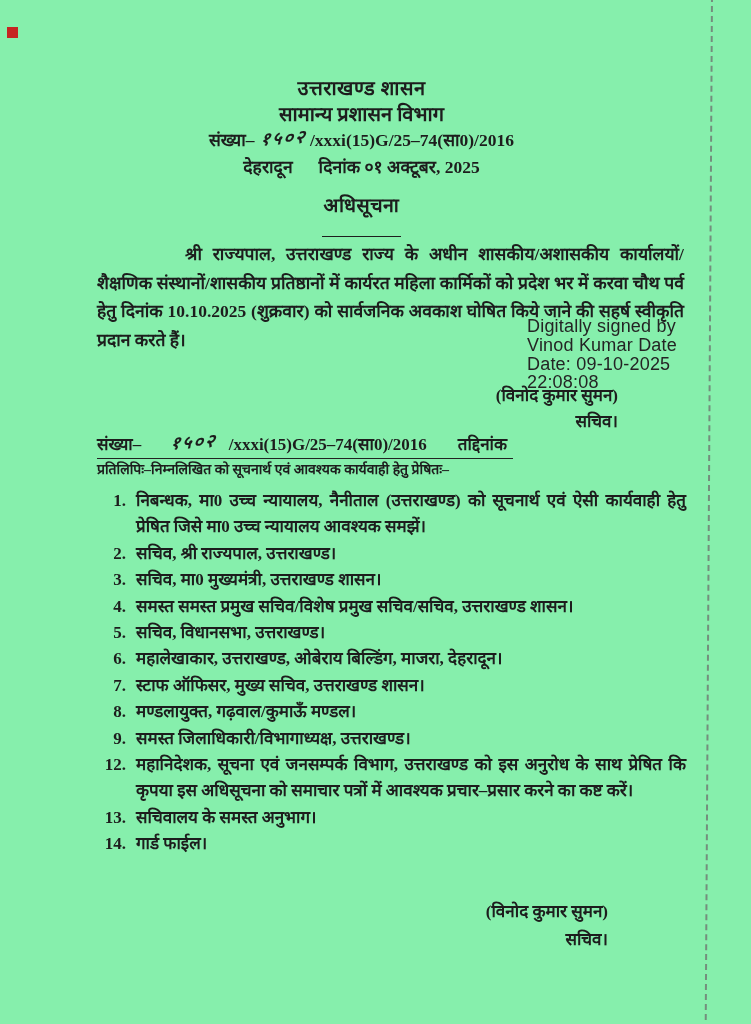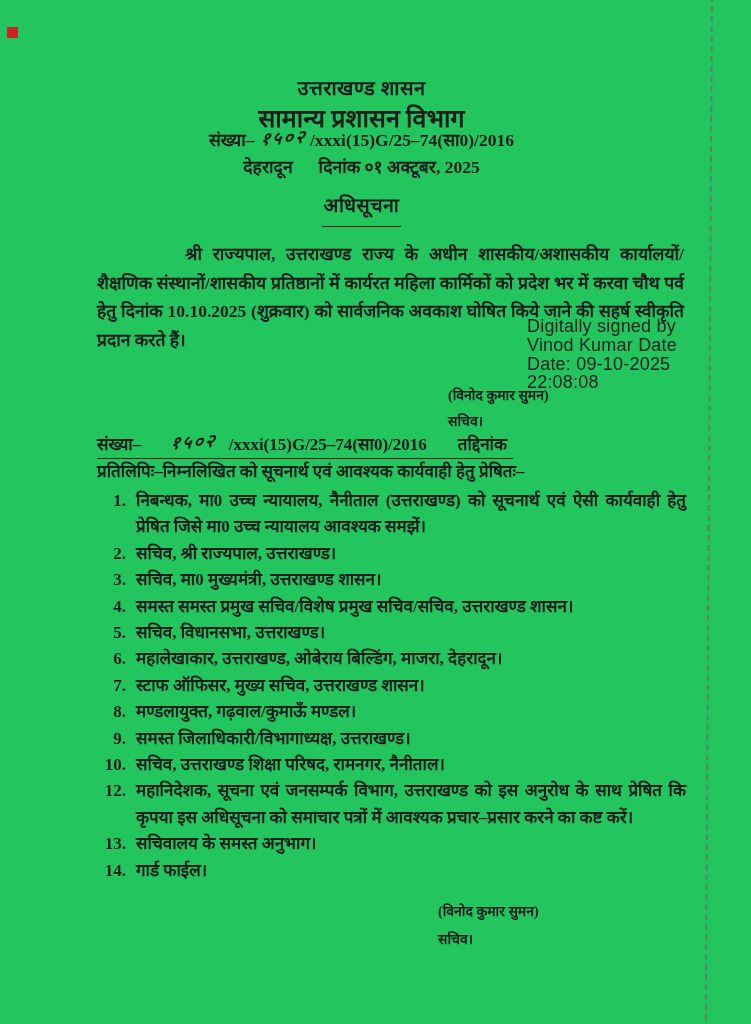--- a/index.html
+++ b/index.html
@@ -1,67 +1,67 @@
 <!DOCTYPE html>
 <html><head>
 <meta charset="utf-8">
 <style>
   * { margin:0; padding:0; box-sizing:border-box; }
   html,body { width:751px; height:1024px; background:#ffffff; overflow:hidden; }
   .page {
-    position:relative; width:751px; height:1024px; background:#22c55e;
+    position:relative; width:751px; height:1024px; background:#86efac;
     font-family:"Liberation Serif","DejaVu Serif",serif;
     color:#1d1d1d;
   }
   
   .redsq { position:absolute; left:7px; top:27px; width:11px; height:11px; background:#c62422; }
   
   .vline {
     position:absolute; left:711px; top:-4px; height:1034px; width:0;
     border-left:2px dashed #6e6e6e; opacity:.75;
     transform:rotate(.35deg); transform-origin:top center;
   }
   .cline { position:absolute; left:0; right:28px; text-align:center; font-weight:bold; white-space:nowrap; }
   .l-govt { top:74px;  font-size:20px; letter-spacing:.5px; }
-  .l-dept { top:100px; font-size:25px; }
+  .l-dept { top:100px; font-size:20px; }
   .l-num  { top:127px; font-size:17.5px; }
   .l-date { top:154px; font-size:17.5px; }
   .hand {
     display:inline-block; font-family:"DejaVu Sans",sans-serif; font-style:italic;
     font-weight:bold; font-size:18px; letter-spacing:2px;
     transform:skewX(-12deg) rotate(-4deg); position:relative; top:-2px;
   }
   .l-num .hand { margin:0 4px 0 6px; }
   .gap-sm { display:inline-block; width:26px; }
   .title-wrap { position:absolute; top:191px; left:0; right:28px; text-align:center; }
   .title {
     display:inline-block; font-size:19.5px; font-weight:bold;
-    border-bottom:1.8px solid #1d1d1d; padding:0 2px 8px 2px; letter-spacing:.5px;
+    border-bottom:1.8px solid #1d1d1d; padding:0 2px 18px 2px; letter-spacing:.5px;
   }
   .para {
     position:absolute; left:97px; top:240px; width:587px;
     font-size:17.5px; line-height:28.6px; text-align:justify; text-indent:88px;
     font-weight:bold;
   }
   .para b { font-weight:bold; }
   .dsig {
     position:absolute; left:527px; top:317px; width:224px;
     font-family:"Liberation Sans","DejaVu Sans",sans-serif;
     font-size:18px; line-height:18.8px; color:#242424; letter-spacing:.2px;
   }
-  .sigblock { position:absolute; width:170px; text-align:left; font-weight:bold; font-size:14px; }
+  .sigblock { position:absolute; width:170px; text-align:right; font-weight:bold; font-size:17px; }
   .sig1 { left:448px; top:383px; line-height:26px; }
   .sig2 { left:438px; top:898px; line-height:28px; }
   .copyline { position:absolute; left:97px; top:431px; font-size:17px; font-weight:bold; }
   .copyline .u {
     display:inline-block; border-bottom:1.7px solid #222; padding:0 6px 3px 0;
   }
   .copyline .hand { margin:0 12px 0 30px; }
   .copyline .tadd { margin-left:31px; }
-  .copyintro { position:absolute; left:97px; top:459px; font-size:17px; font-weight:bold; }
+  .copyintro { position:absolute; left:97px; top:459px; font-size:14px; font-weight:bold; }
   .clist {
     position:absolute; left:104px; top:488px; width:582px;
     list-style:none; font-size:17px; line-height:26.4px; font-weight:bold;
   }
   .clist li { display:flex; }
   .clist .num { flex:0 0 32px; text-align:right; padding-right:10px; }
   .clist .txt { flex:1; text-align:justify; }
 </style>
 </head>
 <body>
@@ -133,24 +133,20 @@
       </li>
     <li>
         <span class="num">8.</span>
         <span class="txt">मण्डलायुक्त, गढ़वाल/कुमाऊँ मण्डल।</span>
       </li>
     <li>
         <span class="num">9.</span>
         <span class="txt">समस्त जिलाधिकारी/विभागाध्यक्ष, उत्तराखण्ड।</span>
       </li>
     <li>
-        <span class="num">10.</span>
-        <span class="txt">सचिव, उत्तराखण्ड शिक्षा परिषद, रामनगर, नैनीताल।</span>
-      </li>
-    <li>
         <span class="num">12.</span>
         <span class="txt">महानिदेशक, सूचना एवं जनसम्पर्क विभाग, उत्तराखण्ड को इस अनुरोध के साथ प्रेषित कि कृपया इस अधिसूचना को समाचार पत्रों में आवश्यक प्रचार–प्रसार करने का कष्ट करें।</span>
       </li>
     <li>
         <span class="num">13.</span>
         <span class="txt">सचिवालय के समस्त अनुभाग।</span>
       </li>
     <li>
         <span class="num">14.</span>
         <span class="txt">गार्ड फाईल।</span>

